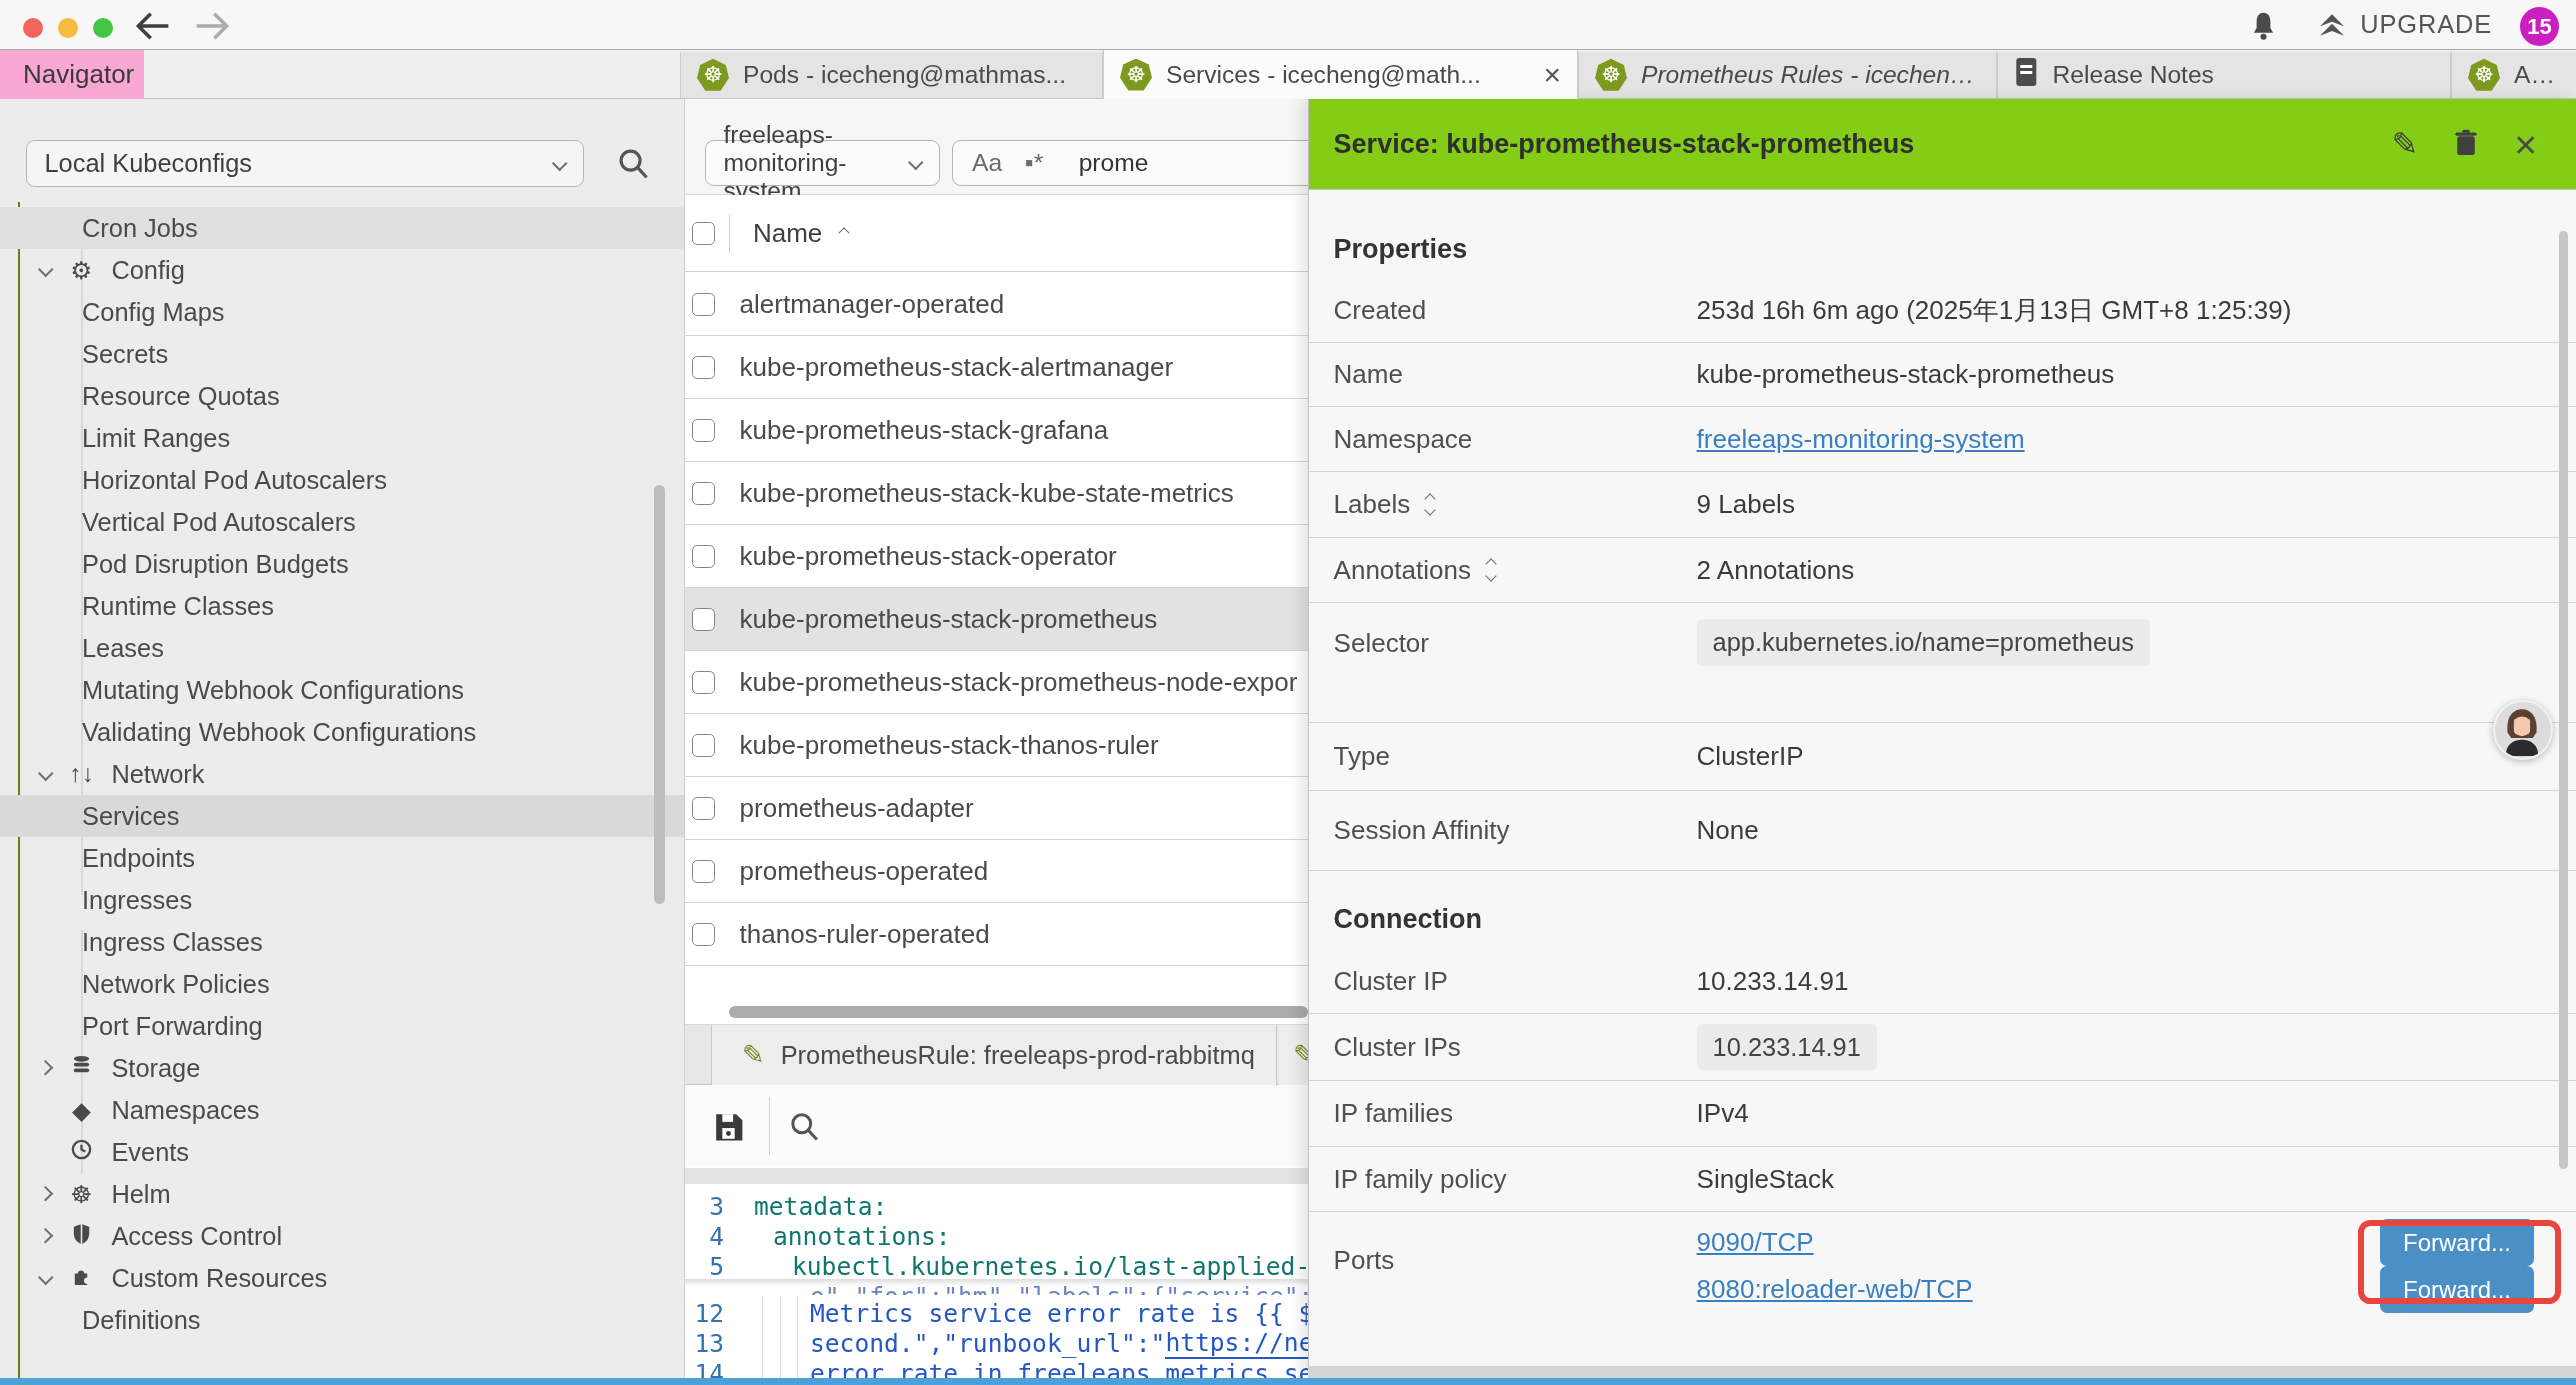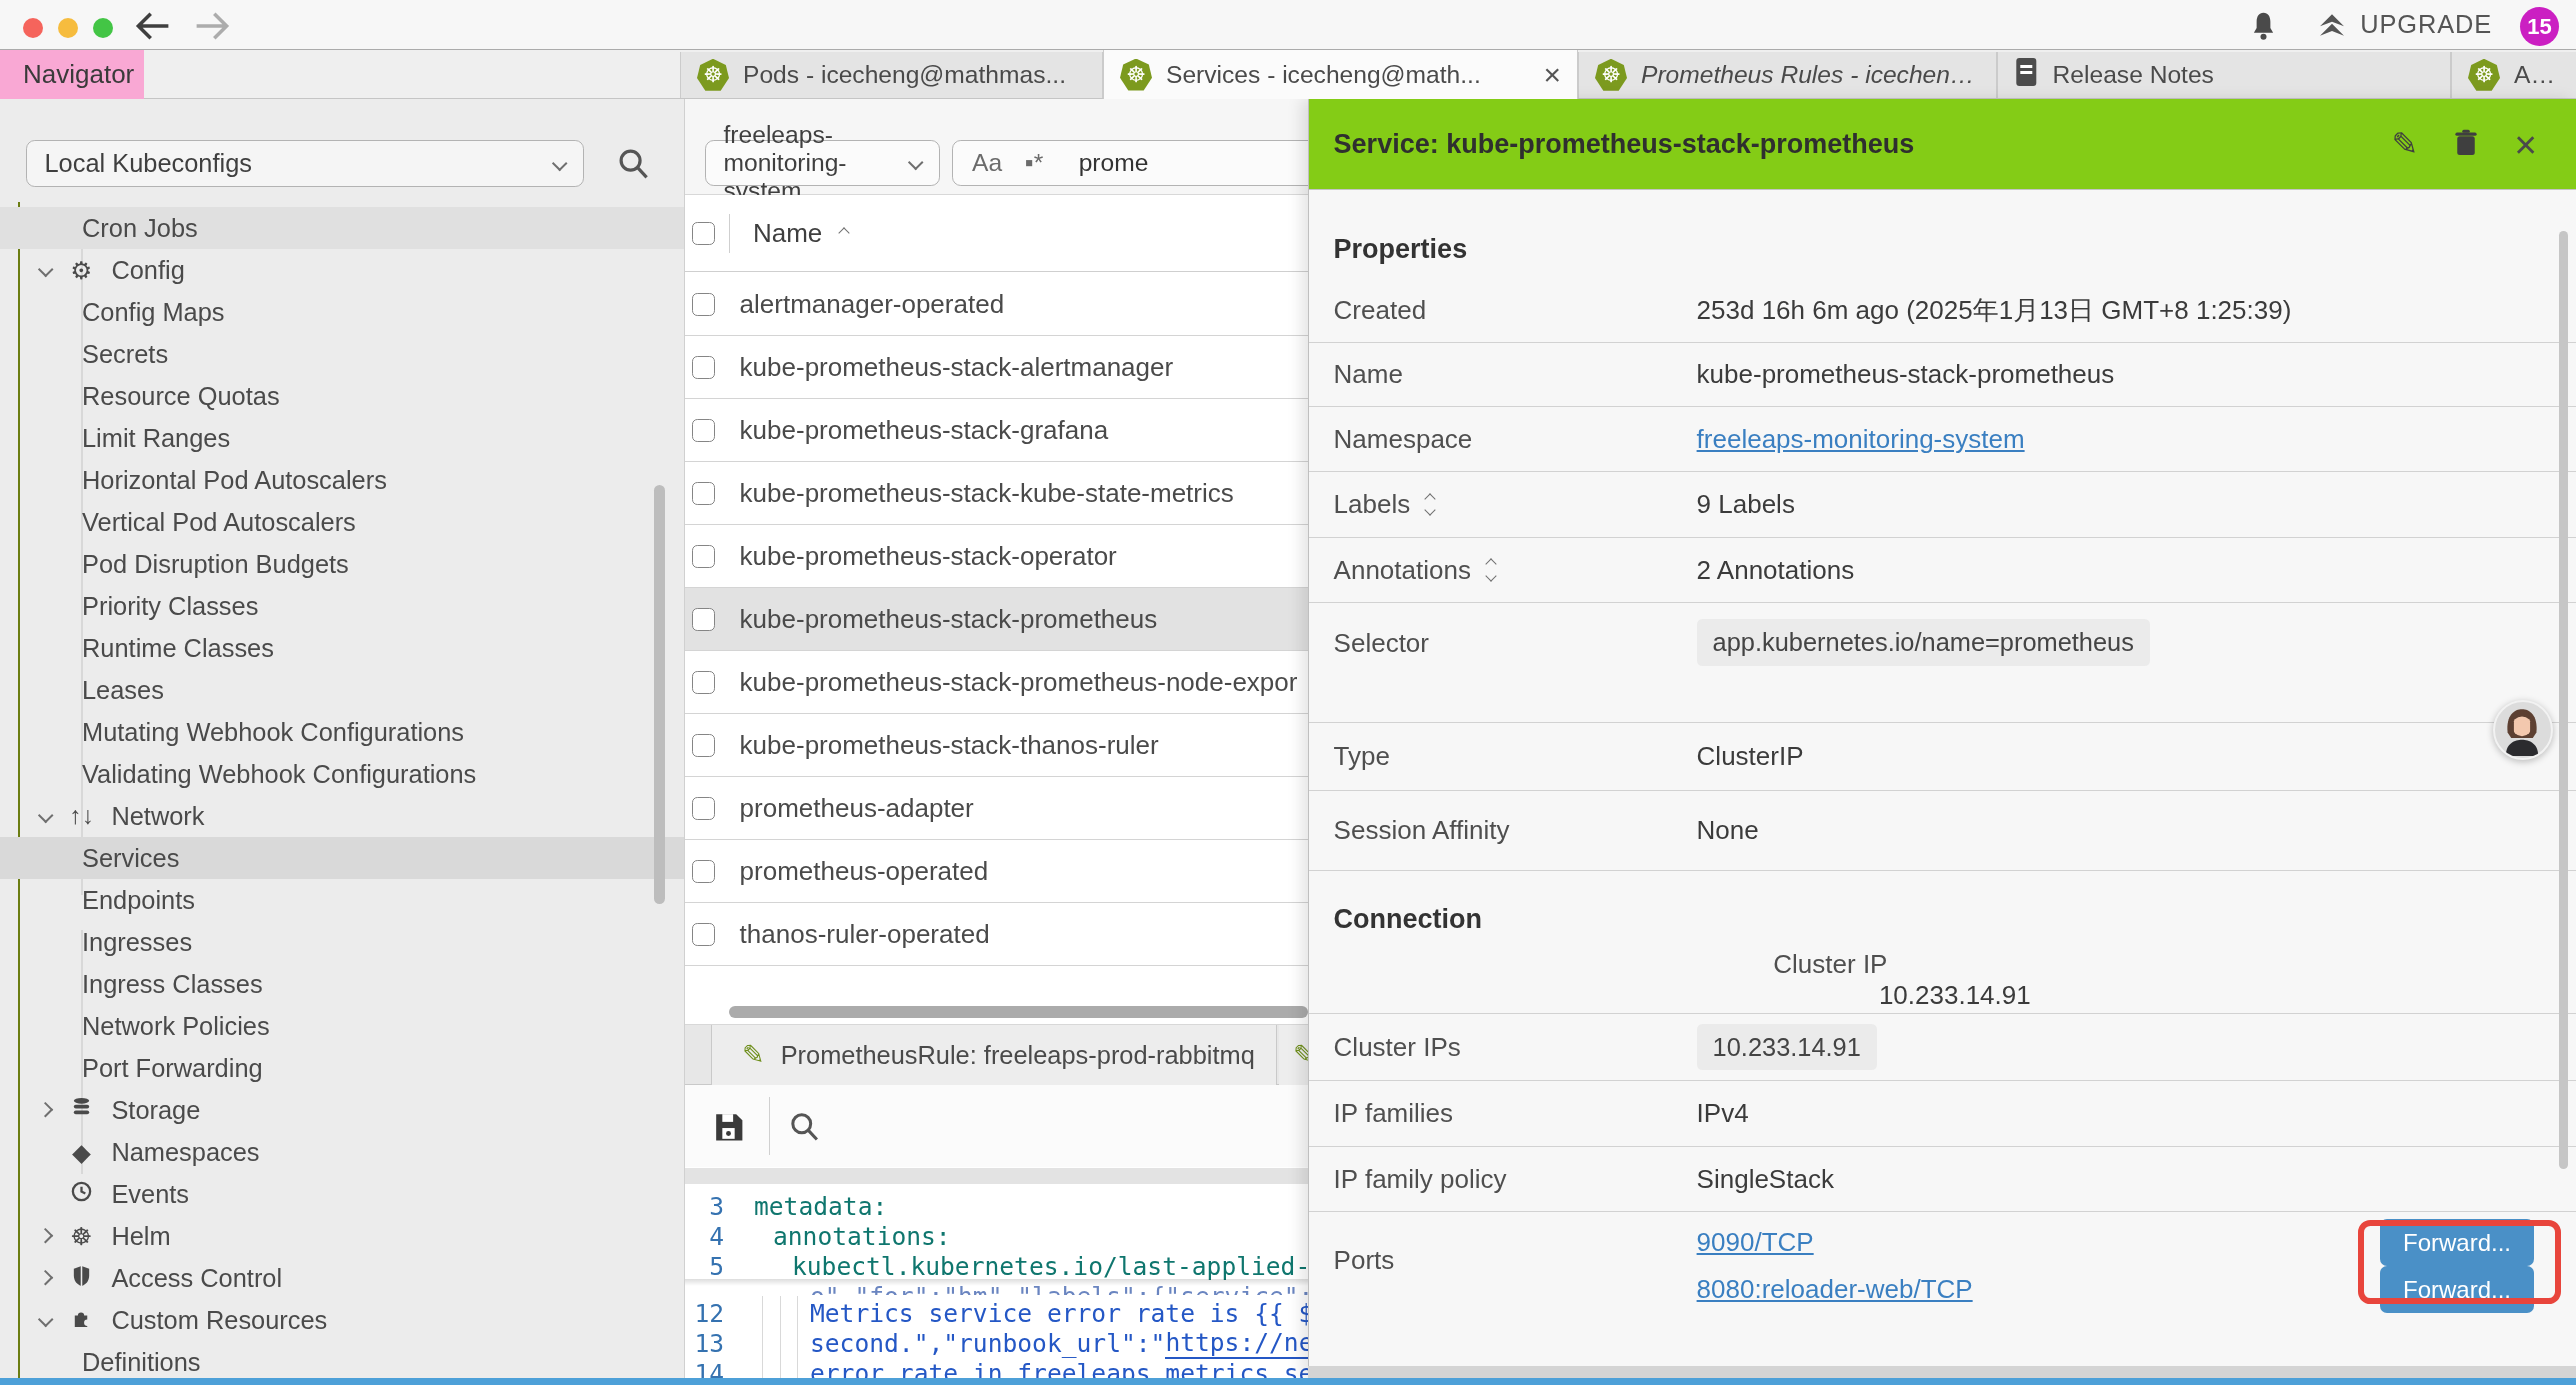--- a/index.html
+++ b/index.html
@@ -220,23 +220,20 @@
       <div class="nrow child">
           <span>Horizontal Pod Autoscalers</span>
         </div>
       <div class="nrow child">
           <span>Vertical Pod Autoscalers</span>
         </div>
       <div class="nrow child">
           <span>Pod Disruption Budgets</span>
         </div>
       <div class="nrow child">
-          <span>Priority Classes</span>
-        </div>
-      <div class="nrow child">
           <span>Runtime Classes</span>
         </div>
       <div class="nrow child">
           <span>Leases</span>
         </div>
       <div class="nrow child">
           <span>Mutating Webhook Configurations</span>
         </div>
       <div class="nrow child">
           <span>Validating Webhook Configurations</span>
@@ -507,21 +504,21 @@
         <span class="dlbl">Type</span>
         <span class="dval">ClusterIP</span>
       </div>
       <div class="drow" style="height:80px;">
         <span class="dlbl">Session Affinity</span>
         <span class="dval">None</span>
       </div>
 
       <div class="sechead" style="height:78px;">Connection</div>
 
-      <div class="drow" style="height:65px;flex-direction:column;">
+      <div class="drow" style="height:65px;">
         <span class="dlbl">Cluster IP</span>
         <span class="dval">10.233.14.91</span>
       </div>
       <div class="drow" style="height:67px;">
         <span class="dlbl">Cluster IPs</span>
         <span class="chip">10.233.14.91</span>
       </div>
       <div class="drow" style="height:66px;">
         <span class="dlbl">IP families</span>
         <span class="dval">IPv4</span>

